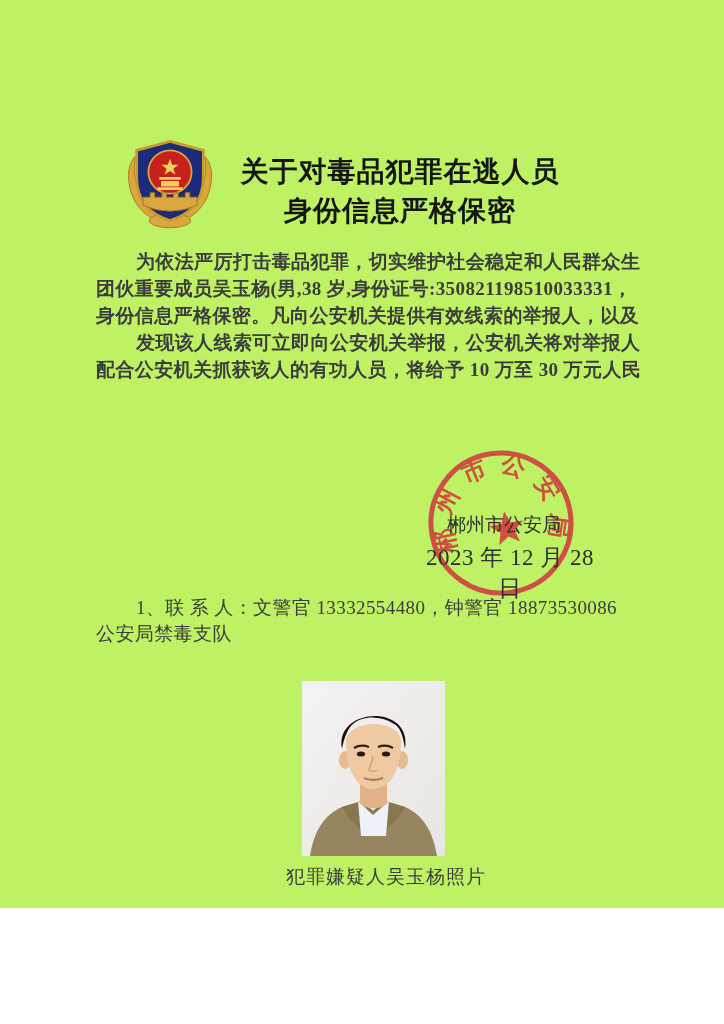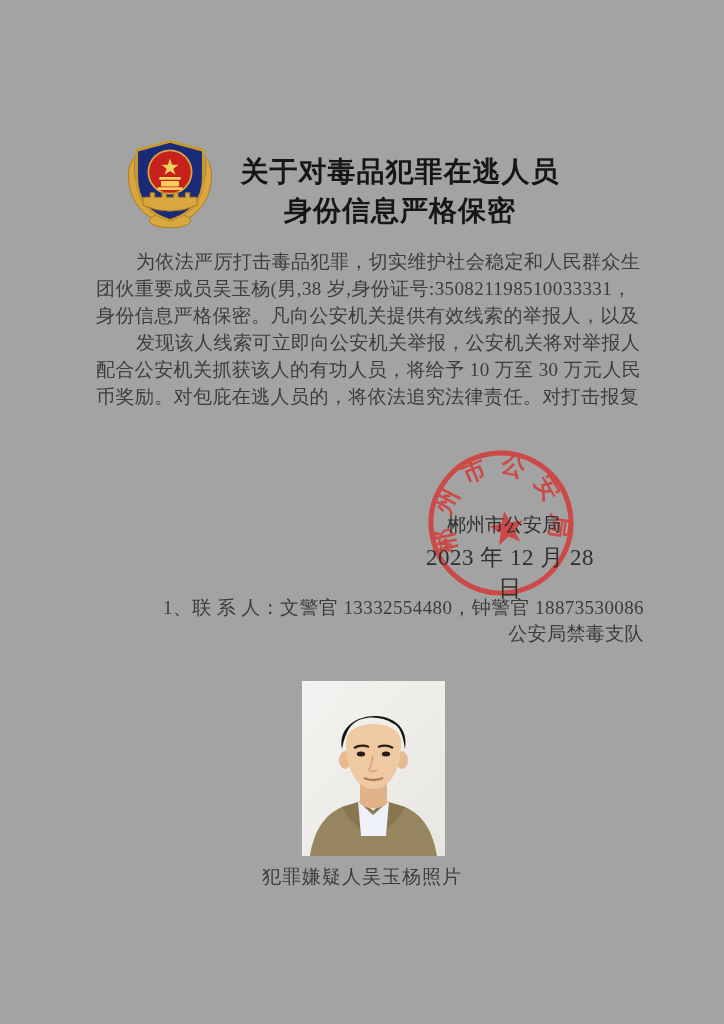--- a/index.html
+++ b/index.html
@@ -1,42 +1,42 @@
 <!DOCTYPE html>
 <html><head>
 <meta charset="utf-8">
 <style>
   html,body{margin:0;padding:0;background:#ffffff;}
   .page{
-    position:relative;width:724px;height:1024px;background:#a3a3a3;
+    position:relative;width:724px;height:908px;background:#bef264;
     font-family:"Liberation Serif", serif;color:#3a3a3a;overflow:hidden;
   }
   .emblem{position:absolute;left:116px;top:127px;width:108px;height:108px;}
   .title{
     position:absolute;left:225px;top:152px;width:350px;text-align:center;
     font-family:"Liberation Sans", sans-serif;font-weight:bold;
     font-size:28px;line-height:39px;color:#161616;letter-spacing:1px;
   }
   .content{position:absolute;left:96px;top:248px;width:545px;
     font-size:19px;line-height:27px;letter-spacing:0.4px;color:#3c3c3c;}
-  .content .line{white-space:nowrap;}
+  .content .line{white-space:nowrap;font-weight:bold;}
   .indent{text-indent:2.1em;}
   .sealwrap{position:absolute;left:421px;top:443px;width:160px;height:160px;
     transform:rotate(-10deg);opacity:0.92;}
   .seal-text{font-family:"Liberation Serif", serif;font-weight:bold;
     font-size:24px;letter-spacing:11px;}
   .issuer{position:absolute;left:428px;top:512px;width:152px;text-align:center;
     font-size:19px;color:#2f2f2f;}
   .issue-date{position:absolute;left:422px;top:542px;width:176px;text-align:center;
     font-size:23px;color:#2f2f2f;letter-spacing:0.5px;}
   .contacts{position:absolute;left:96px;top:595px;width:548px;
     font-size:19px;line-height:26px;letter-spacing:0.4px;color:#3c3c3c;}
-  .contacts .line{white-space:nowrap;text-align:right;}
+  .contacts .line{white-space:nowrap;}
   .photo{position:absolute;left:302px;top:681px;width:143px;height:175px;}
-  .caption{position:absolute;left:262px;top:864px;width:224px;text-align:left;
+  .caption{position:absolute;left:262px;top:864px;width:224px;text-align:right;
     font-size:19px;letter-spacing:1px;color:#3c3c3c;}
 </style>
 </head>
 <body>
 
 <div class="page">
 
   <div class="emblem">
     <svg viewBox="0 0 120 120" width="108" height="108">
       <g fill="#d9a63f" stroke="#a5781c" stroke-width="1">
@@ -60,21 +60,20 @@
     <div>关于对毒品犯罪在逃人员</div>
     <div>身份信息严格保密</div>
   </div>
 
   <div class="content">
     <div class="line indent">为依法严厉打击毒品犯罪，切实维护社会稳定和人民群众生</div>
     <div class="line">团伙重要成员吴玉杨(男,38 岁,身份证号:350821198510033331，</div>
     <div class="line">身份信息严格保密。凡向公安机关提供有效线索的举报人，以及</div>
     <div class="line indent">发现该人线索可立即向公安机关举报，公安机关将对举报人</div>
     <div class="line">配合公安机关抓获该人的有功人员，将给予 10 万至 30 万元人民</div>
-    <div class="line">币奖励。对包庇在逃人员的，将依法追究法律责任。对打击报复</div>
   </div>
 
   <div class="sealwrap">
     <svg viewBox="0 0 160 160" width="160" height="160">
       <circle cx="80" cy="80" r="70" fill="none" stroke="#cf4340" stroke-width="5"></circle>
       <path id="sealArc" d="M34.7,101.1 A50,50 0 1 1 125.3,101.1" fill="none"></path>
       <text class="seal-text" fill="#cf4340">
         <textPath href="#sealArc" startOffset="2">郴州市公安局</textPath>
       </text>
       <polygon fill="#cf4340" transform="translate(85,87)" points="0,-18 4.5,-6.2 17.1,-5.6 7.2,2.4 10.6,14.6 0,7.6 -10.6,14.6 -7.2,2.4 -17.1,-5.6 -4.5,-6.2"></polygon>

